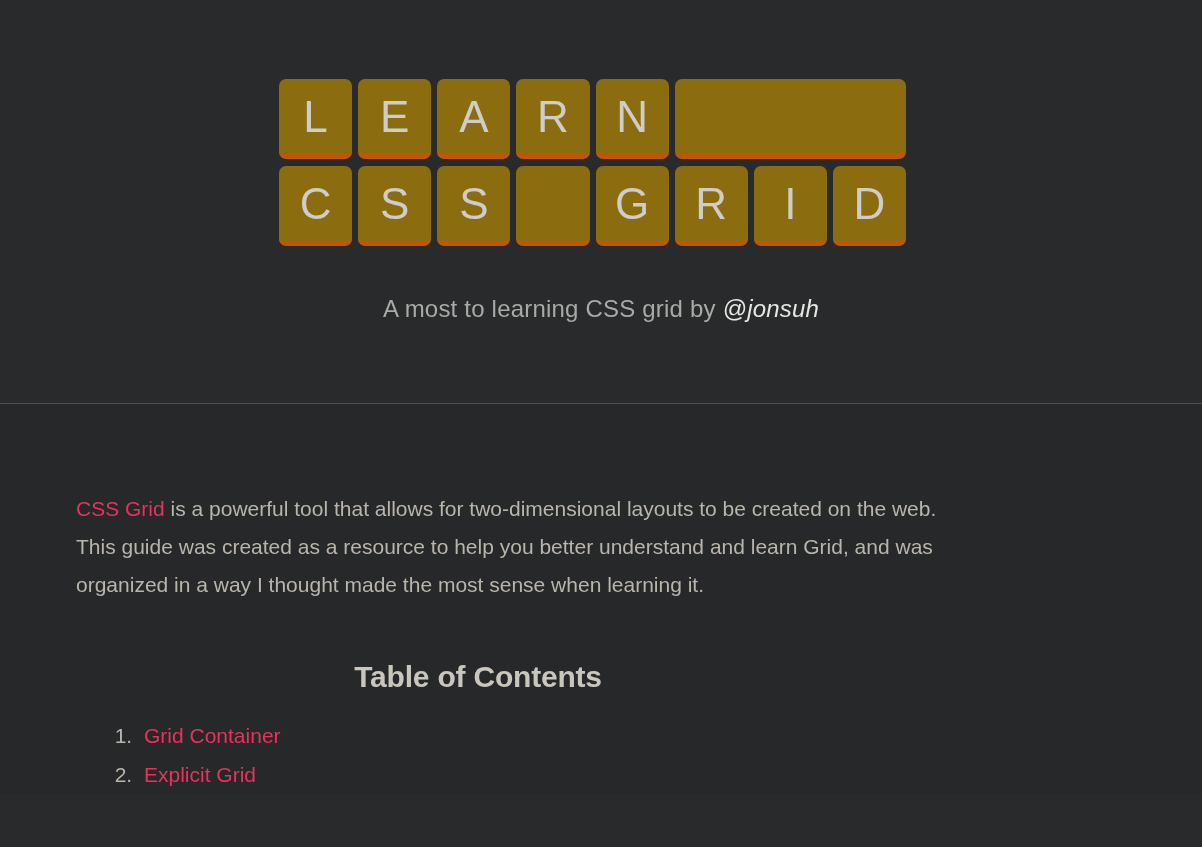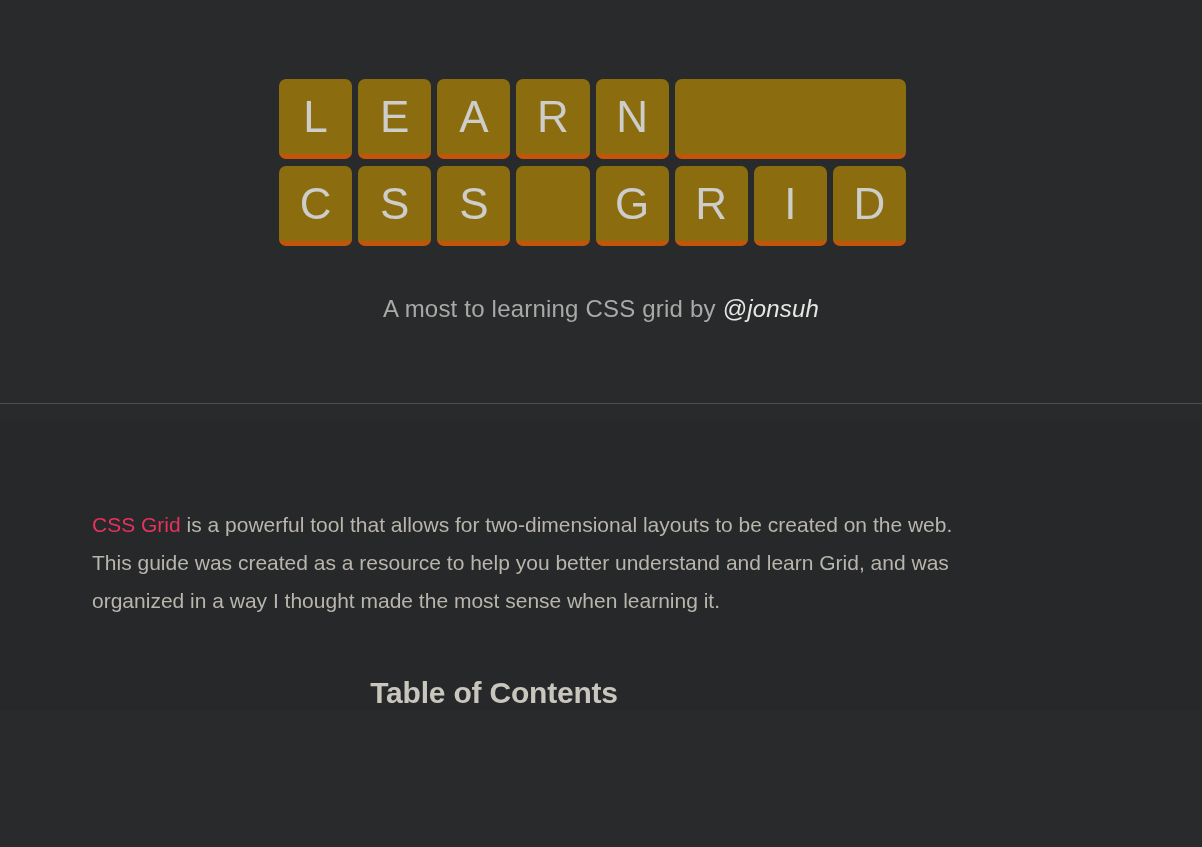--- a/index.html
+++ b/index.html
@@ -69,21 +69,21 @@
   }
 
   
   .main {
     width: 1202px;
     background: #262829;
     padding: 0;
   }
   .container {
     width: 880px;
-    margin: 16px;
+    margin: 0;
     padding-left: 76px;
     padding-top: 86px;
   }
 
   .intro {
     margin: 0;
     font-size: 21px;
     line-height: 38px;
     color: #b8b5ad;
     width: 868px;
@@ -146,15 +146,23 @@
   <p class="tagline"><span>A most to learning CSS grid by </span><a href="#">@jonsuh</a></p>
 </header>
 
 <main class="main">
   <div class="container">
 
     <p class="intro"><a href="#" class="pink">CSS Grid</a><span> is a powerful tool that allows for two-dimensional layouts to be created on the web. This guide was created as a resource to help you better understand and learn Grid, and was organized in a way I thought made the most sense when learning it.</span></p>
 
     <h2 class="toc-title">Table of Contents</h2>
 
+    <ol class="toc-list">
+      <li>
+        <a href="#">Grid Container</a>
+      </li>
+      <li>
+        <a href="#">Explicit Grid</a>
+      </li>
+    </ol>
 
   </div>
 </main>
 
 </body></html>

